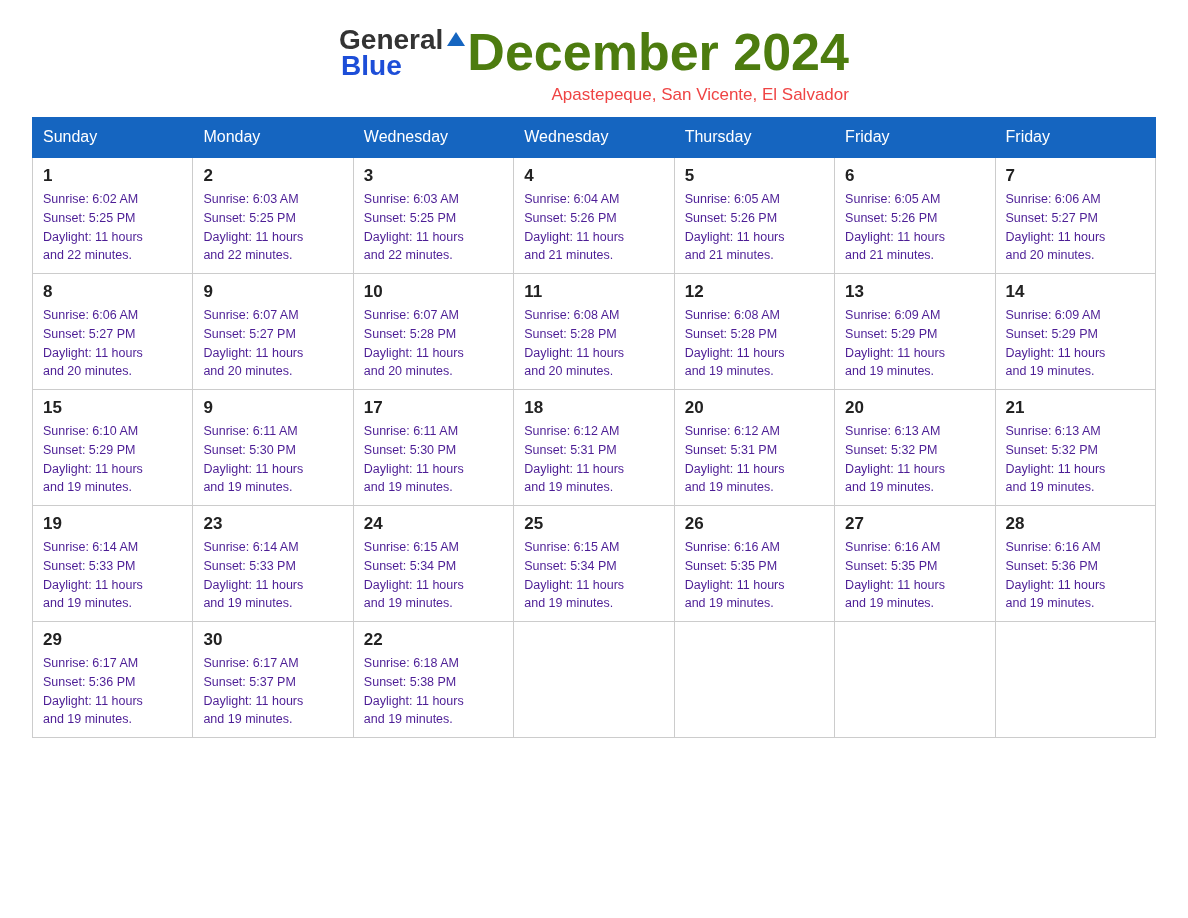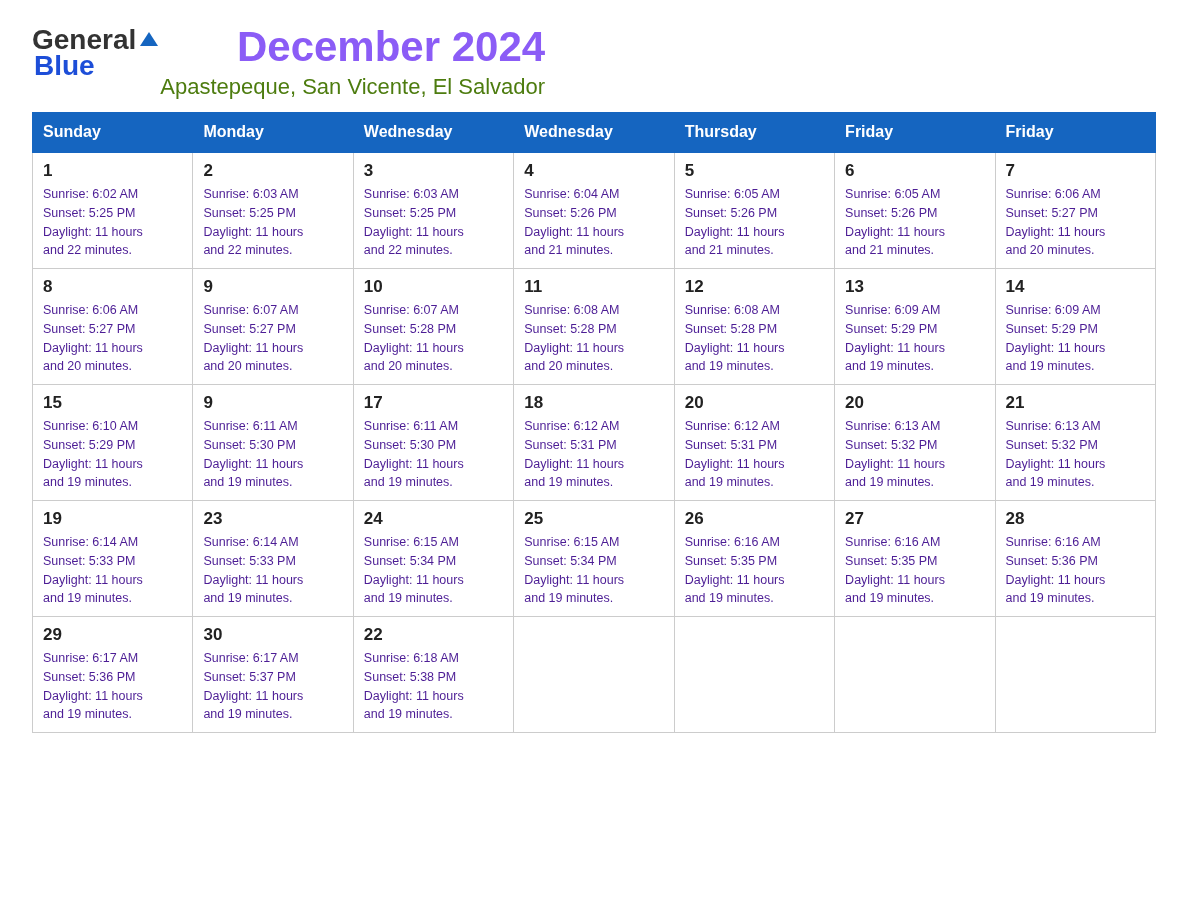--- a/index.html
+++ b/index.html
@@ -5,21 +5,21 @@
     * { box-sizing: border-box; margin: 0; padding: 0; }
     body {
       font-family: Arial, Helvetica, sans-serif;
       background: #fff;
       padding: 24px 32px;
       width: 1188px;
       min-height: 918px;
     }
     .header {
       display: flex;
-      justify-content: flex-start;
+      justify-content: center;
       align-items: flex-start;
       margin-bottom: 8px;
     }
     .logo {
       display: flex;
       align-items: flex-end;
       gap: 0;
     }
     .logo-text-general {
       font-size: 28px;
@@ -34,40 +34,40 @@
     .logo-icon {
       width: 22px;
       height: 22px;
       margin-left: 2px;
       margin-bottom: 2px;
     }
     .title-block {
       text-align: right;
     }
     .calendar-title {
-      font-size: 42px;
-      font-weight: bold;
-      color: #8b5cf6;
+      font-size: 52px;
+      font-weight: bold;
+      color: #4d7c0f;
       line-height: 1.1;
     }
     .calendar-subtitle {
-      font-size: 22px;
-      color: #4d7c0f;
+      font-size: 17px;
+      color: #ef4444;
       margin-top: 4px;
     }
     .calendar {
       width: 100%;
       border-collapse: collapse;
       margin-top: 12px;
     }
     .calendar th {
       background-color: #1565c0;
       color: #fff;
       font-size: 16px;
-      font-weight: 700;
+      font-weight: 400;
       padding: 10px 10px;
       text-align: left;
       border: 1px solid #1565c0;
     }
     .calendar td {
       border: 1px solid #ccc;
       vertical-align: top;
       padding: 8px 10px;
       width: 14.28%;
       min-height: 110px;

